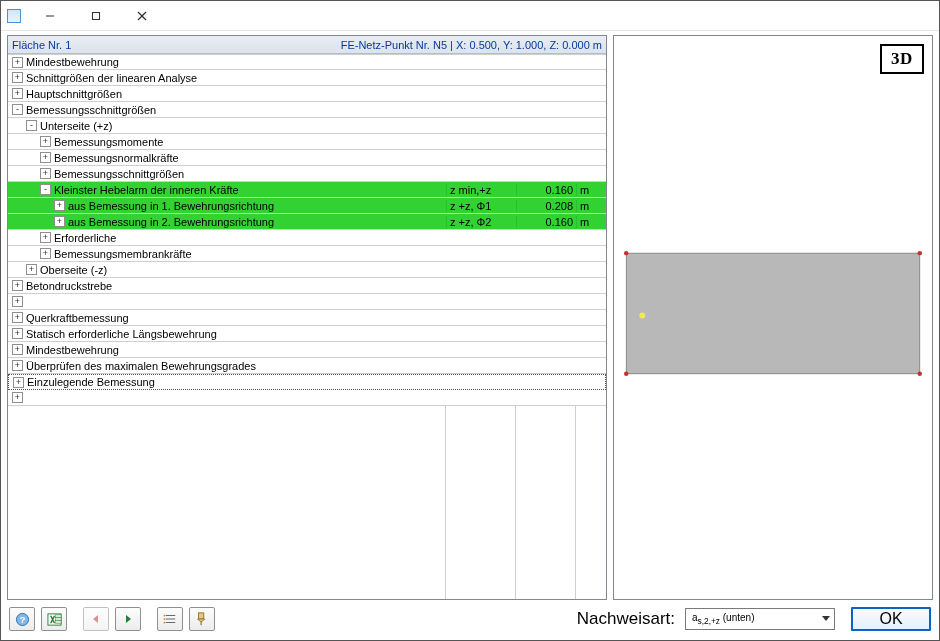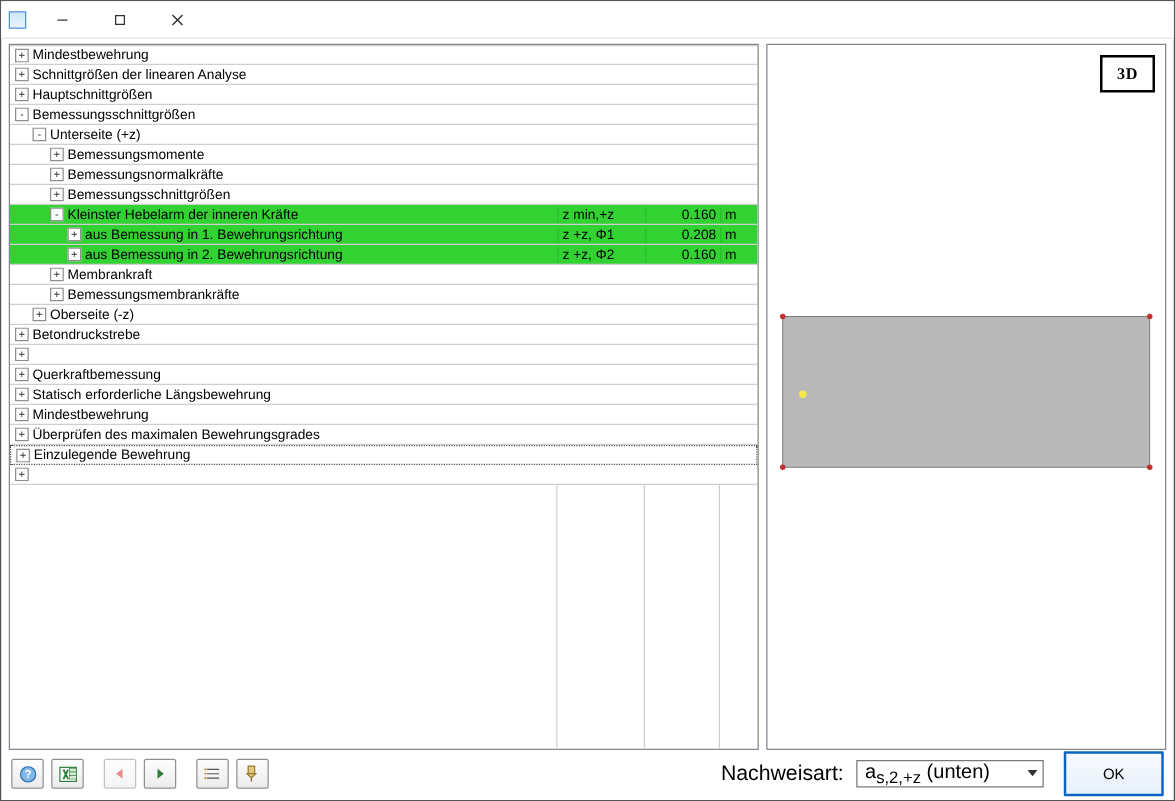--- a/index.html
+++ b/index.html
@@ -31,32 +31,32 @@
   .val-col.sym { width: 70px; }
   .val-col.num { width: 60px; text-align: right; }
   .val-col.unit { width: 30px; }
   .row.hl { background: #33d233; }
   .row.hl .val-col { border-left-color: #2abf2a; }
   .row.dotted { border: 1px dotted #555; }
 
   .tree-filler { flex: 1; display: flex; border-top: none; }
   .tree-filler .fcol { border-right: 1px solid #cfcfcf; }
 
-  .badge-3d { position: absolute; top: 8px; right: 8px; width: 44px; height: 30px; border: 2px solid #000; background: #fff; display: flex; align-items: center; justify-content: center; font-weight: 700; font-size: 13px; font-family: "Times New Roman", serif; letter-spacing: 0.5px; }
+  .badge-3d { position: absolute; top: 8px; right: 8px; width: 44px; height: 30px; border: 2px solid #000; background: #fff; display: flex; align-items: center; justify-content: center; font-weight: 700; font-size: 17px; font-family: "Times New Roman", serif; letter-spacing: 0.5px; }
   .viewport-svg { position: absolute; inset: 0; width: 100%; height: 100%; }
 
   .footer { height: 30px; display: flex; align-items: center; gap: 6px; padding: 0 2px; }
   .icon-btn { width: 26px; height: 24px; border: 1px solid #8f8f8f; background: linear-gradient(#fdfdfd,#ececec); display: flex; align-items: center; justify-content: center; border-radius: 2px; }
   .icon-btn.disabled { opacity: 0.55; }
   .footer .gap { width: 4px; }
   .footer-label { margin-left: auto; margin-right: 4px; font-size: 17px; }
-  .select-wrap { width: 150px; height: 22px; border: 1px solid #7a7a7a; background: #fff; display: flex; align-items: center; padding: 0 4px 0 6px; font-size: 16px; }
+  .select-wrap { width: 150px; height: 22px; border: 1px solid #7a7a7a; background: #fff; display: flex; align-items: center; padding: 0 4px 0 6px; font-size: 10px; }
   .select-wrap .sel-text { flex: 1; }
   .select-wrap .sel-caret svg { width: 8px; height: 6px; display: block; }
-  .ok-btn { width: 80px; height: 36px; margin-left: 10px; border: 2px solid #0a64c2; background: linear-gradient(#f8fbff,#e6f0fb); font-size: 12px; display: flex; align-items: center; justify-content: center; border-radius: 1px; }
+  .ok-btn { width: 80px; height: 24px; margin-left: 10px; border: 2px solid #0a64c2; background: linear-gradient(#f8fbff,#e6f0fb); font-size: 16px; display: flex; align-items: center; justify-content: center; border-radius: 1px; }
 </style>
 </head>
 <body>
 
 <div class="window">
   <div class="titlebar">
     <span class="app-icon"></span>
     <div class="win-controls">
       <div class="win-btn">
         <svg viewBox="0 0 10 10">
@@ -73,20 +73,27 @@
             <line x1="1" y1="1" x2="9" y2="9" stroke="currentColor" stroke-width="1.2"></line>
             <line x1="9" y1="1" x2="1" y2="9" stroke="currentColor" stroke-width="1.2"></line>
           </svg>
       </div>
     </div>
   </div>
 
   <div class="client">
     <div class="upper">
       <div class="left-pane">
+        <div class="pane-header">
+          <span>Fläche Nr. 1</span>
+          <span class="spacer"></span>
+          <span>
+            <span>FE-Netz-Punkt Nr. N5  |  X: </span><span>0.500</span><span>, Y: </span><span>1.000</span><span>, Z: </span><span>0.000</span><span> m</span>
+          </span>
+        </div>
         <div class="tree" id="tree">
             <div class="row first">
               <div class="label-cell">
                 <span class="indent" style="width: 4px;"></span>
                 <span class="toggle">+</span>
                 <span>Mindestbewehrung</span>
               </div>
               <div class="val-cells">
                 <div class="val-col sym"></div>
                 <div class="val-col num"></div>
@@ -210,21 +217,21 @@
               <div class="val-cells">
                 <div class="val-col sym">z +z, Φ2</div>
                 <div class="val-col num">0.160</div>
                 <div class="val-col unit">m</div>
               </div>
             </div>
             <div class="row">
               <div class="label-cell">
                 <span class="indent" style="width: 32px;"></span>
                 <span class="toggle">+</span>
-                <span>Membrankraft</span>
+                <span>Erforderliche</span>
               </div>
               <div class="val-cells">
                 <div class="val-col sym"></div>
                 <div class="val-col num"></div>
                 <div class="val-col unit"></div>
               </div>
             </div>
             <div class="row">
               <div class="label-cell">
                 <span class="indent" style="width: 32px;"></span>
@@ -317,21 +324,21 @@
               <div class="val-cells">
                 <div class="val-col sym"></div>
                 <div class="val-col num"></div>
                 <div class="val-col unit"></div>
               </div>
             </div>
             <div class="row dotted">
               <div class="label-cell">
                 <span class="indent" style="width: 4px;"></span>
                 <span class="toggle">+</span>
-                <span>Einzulegende Bewehrung</span>
+                <span>Einzulegende Bemessung</span>
               </div>
               <div class="val-cells">
                 <div class="val-col sym"></div>
                 <div class="val-col num"></div>
                 <div class="val-col unit"></div>
               </div>
             </div>
             <div class="row">
               <div class="label-cell">
                 <span class="indent" style="width: 4px;"></span>

